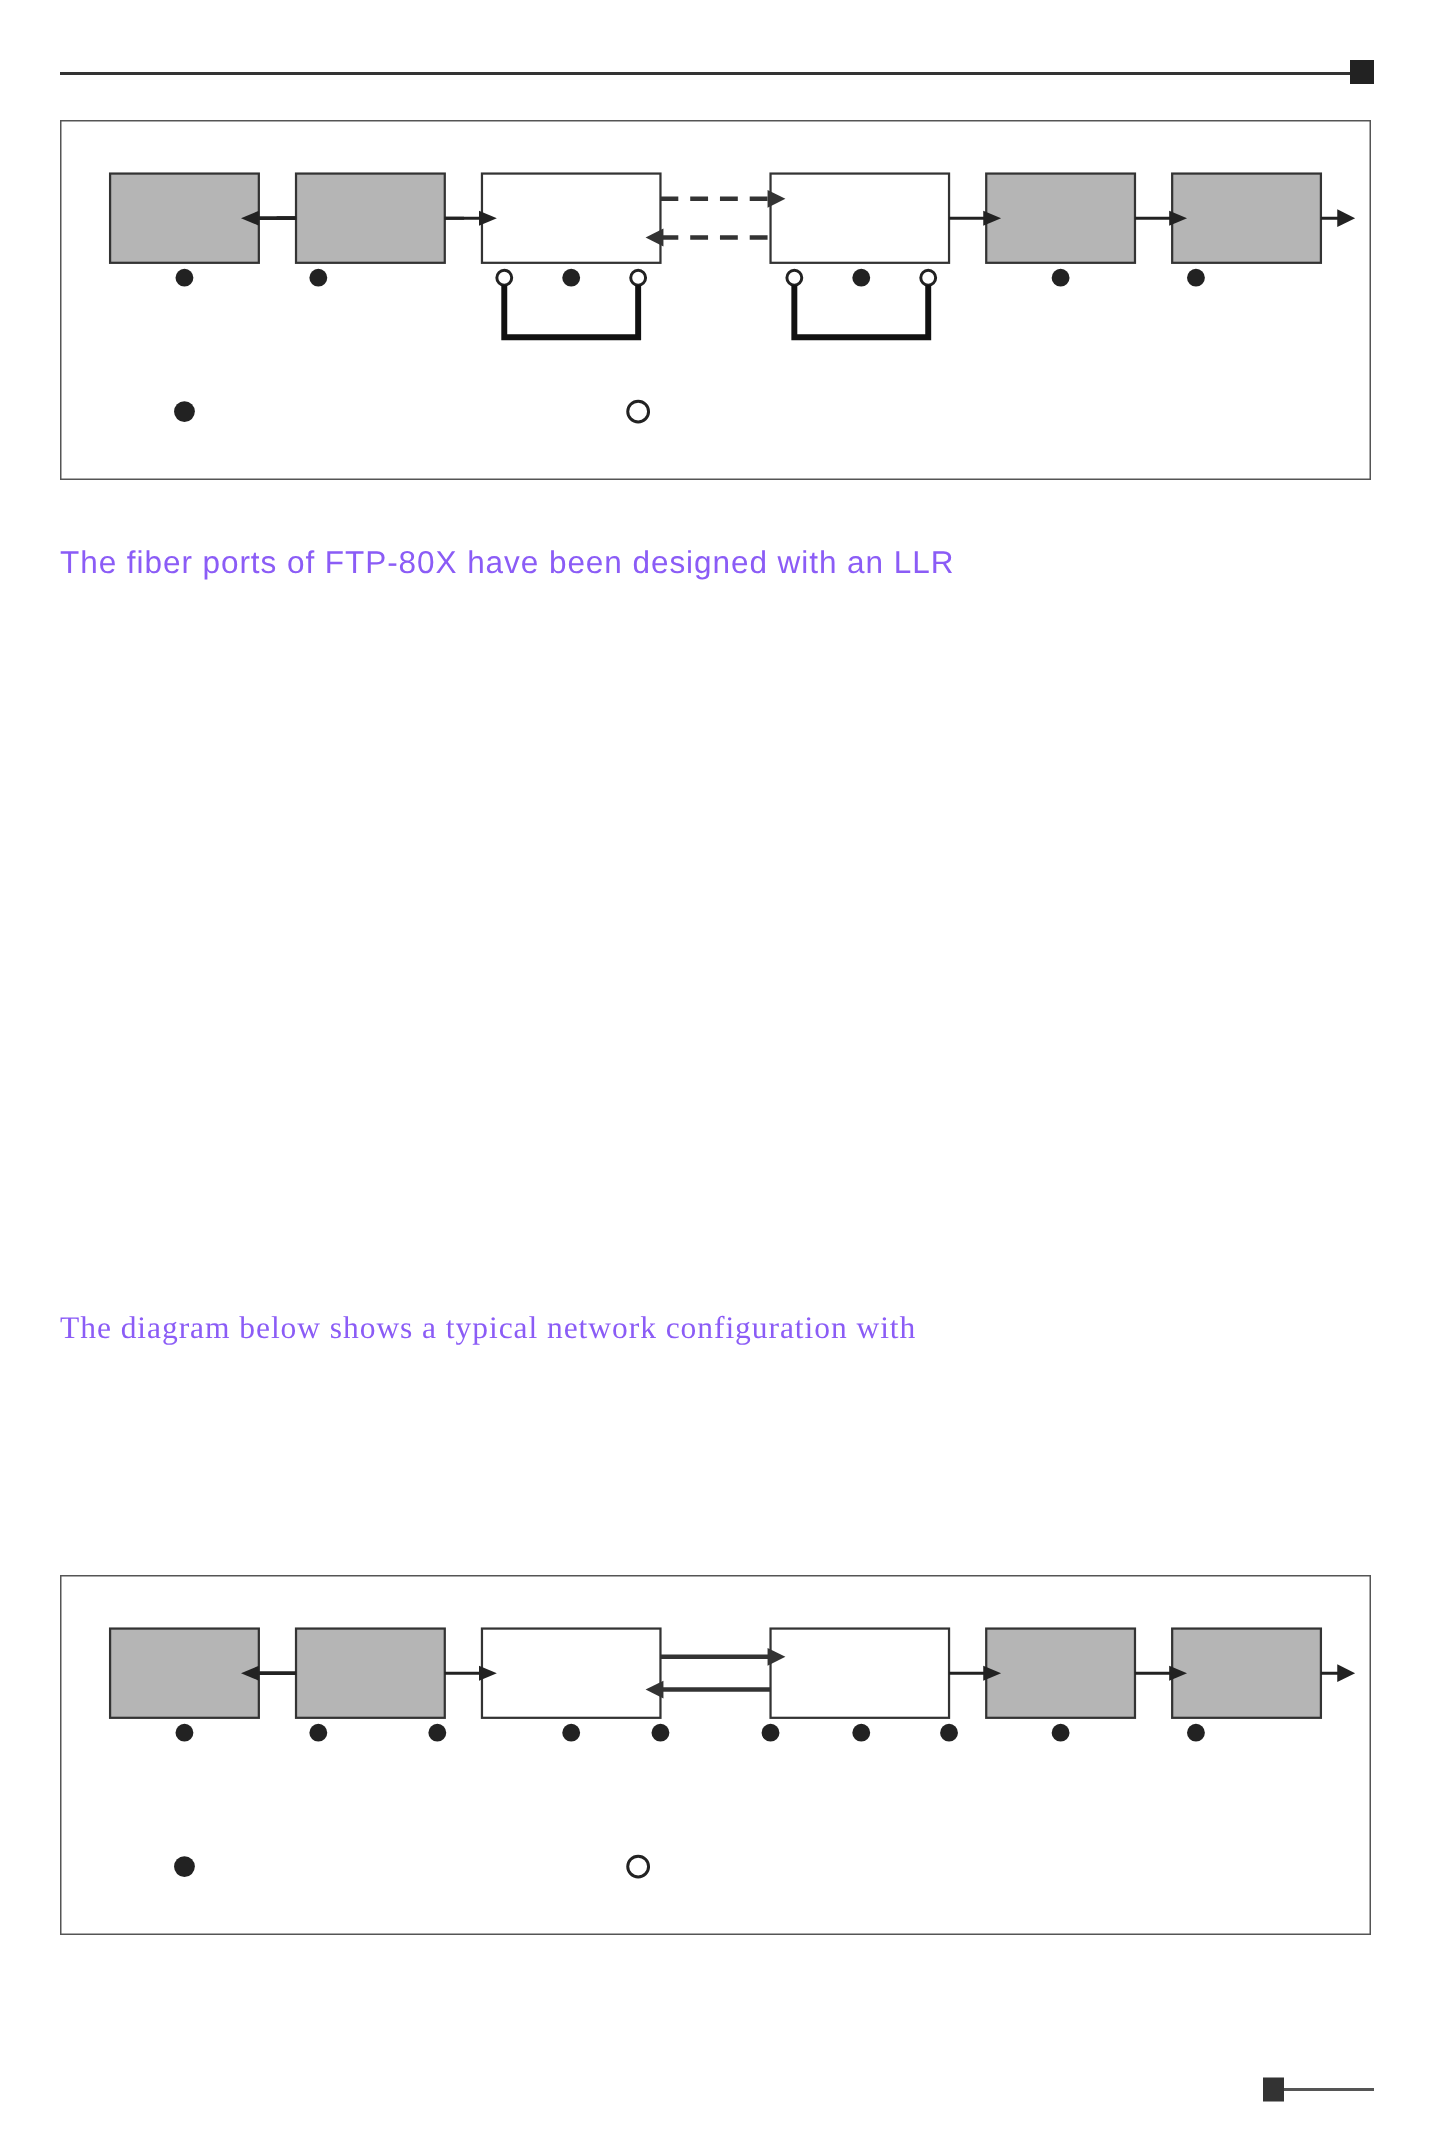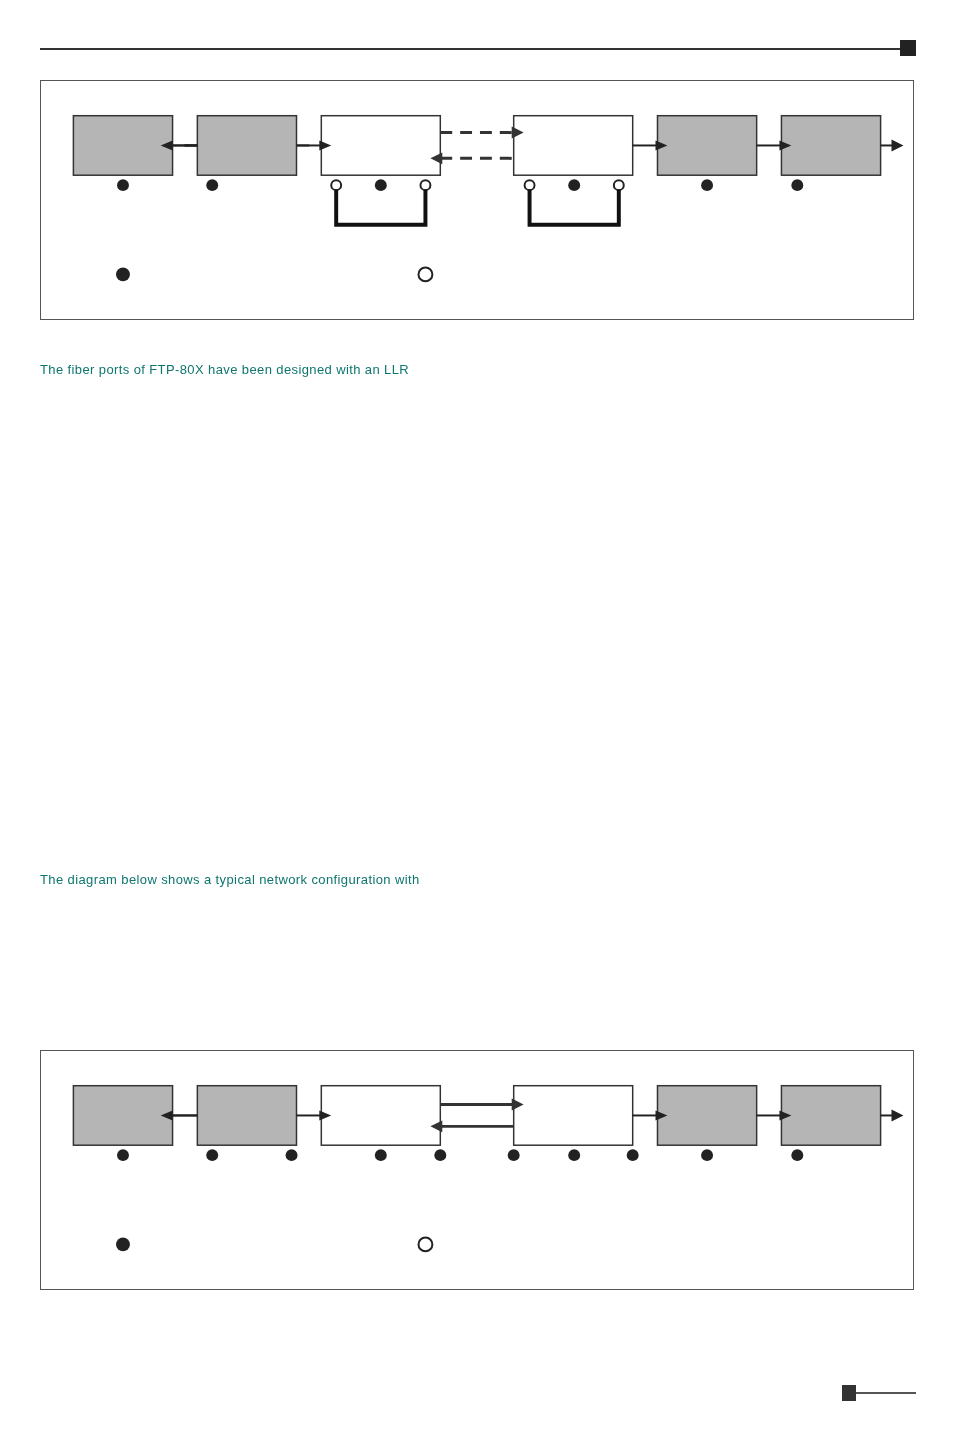--- a/index.html
+++ b/index.html
@@ -49,22 +49,22 @@
     .diagram2 {
       top: 1050px;
       left: 40px;
       right: 40px;
       height: 240px;
     }
 
     
     .text-para {
       position: absolute;
-      font-size: 13px;
-      color: #0f766e;
+      font-size: 21px;
+      color: #8b5cf6;
       letter-spacing: 0.03em;
       line-height: 1.5;
     }
 
     
     .bottom-mark {
       position: absolute;
       bottom: 30px;
       right: 38px;
       display: flex;
@@ -151,21 +151,21 @@
 
     <polyline points="490,110 490,145 580,145 580,110" fill="none" stroke="#111" stroke-width="4"></polyline>
 
     <circle cx="80" cy="195" r="7" fill="#222"></circle>
     <circle cx="385" cy="195" r="7" fill="none" stroke="#222" stroke-width="2"></circle>
   </svg>
 </div>
 
 <div class="text-para" style="top: 360px; left: 40px; right: 40px;">The fiber ports of FTP-80X have been designed with an LLR</div>
 
-<div class="text-para" style="top: 870px; left: 40px; right: 40px;">The diagram below shows a typical network configuration with</div>
+<div class="text-para" style="top: 870px; left: 40px; right: 40px; font-family: Liberation Serif, serif;">The diagram below shows a typical network configuration with</div>
 
 <div class="diagram-box diagram2">
   <svg class="diagram-svg" viewBox="0 0 874 240" xmlns="http://www.w3.org/2000/svg">
 
     <rect x="30" y="35" width="100" height="60" fill="#b5b5b5" stroke="#333" stroke-width="1.5"></rect>
 
     <rect x="155" y="35" width="100" height="60" fill="#b5b5b5" stroke="#333" stroke-width="1.5"></rect>
 
     <rect x="280" y="35" width="120" height="60" fill="#fff" stroke="#333" stroke-width="1.5"></rect>
 

